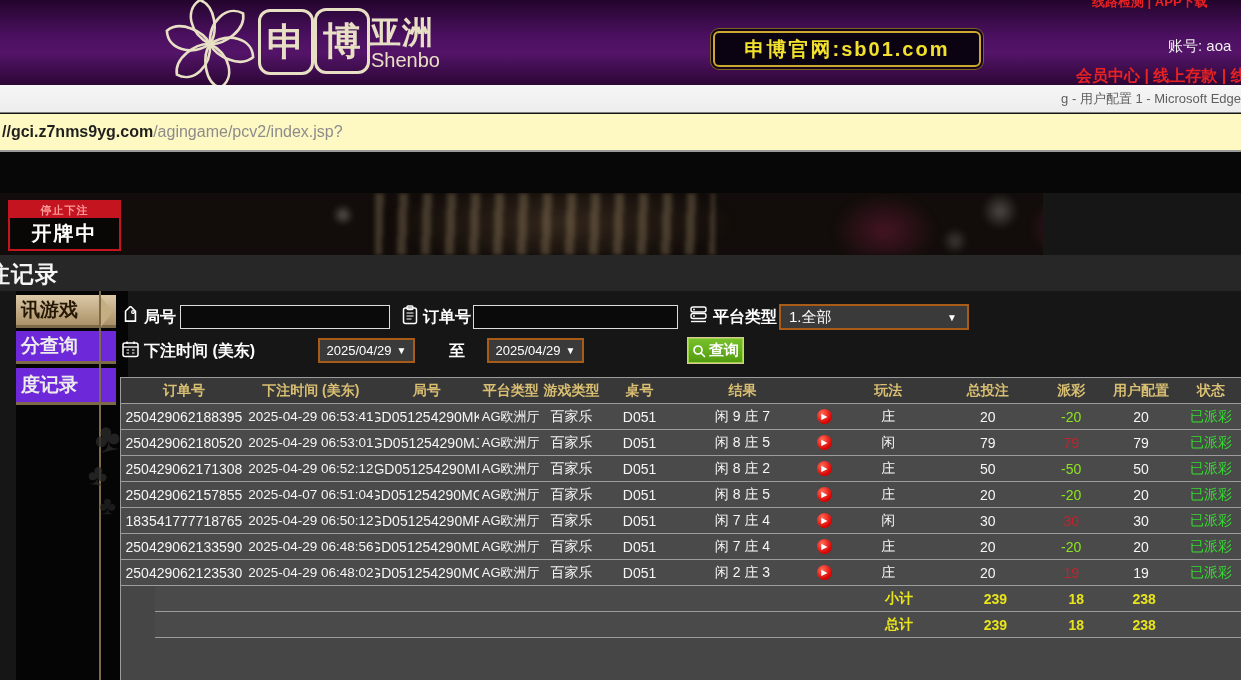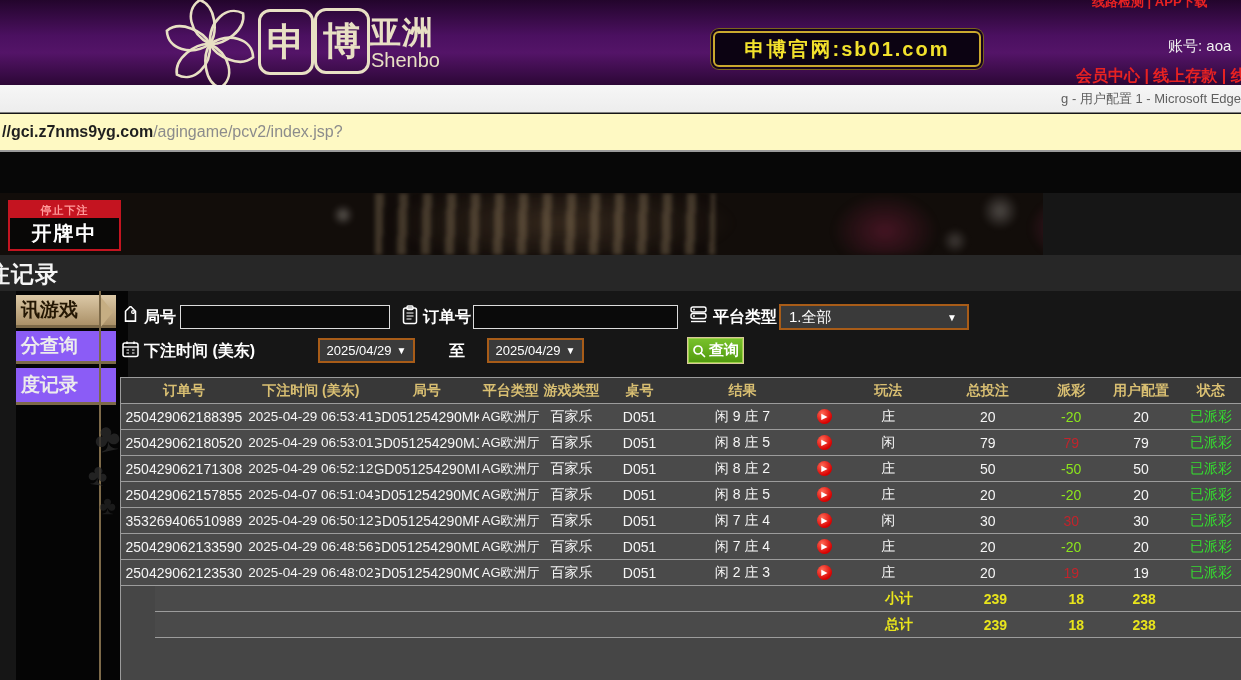--- a/index.html
+++ b/index.html
@@ -63,21 +63,21 @@
 
   
   .section-bar{left:0;top:255px;width:1241px;height:36px;background:#272727;overflow:hidden;}
   .section-title{position:absolute;left:-13px;top:4px;font-size:23px;font-weight:bold;color:#f5f5f5;letter-spacing:1px;white-space:nowrap;}
 
   
   .sidebar{left:0;top:291px;width:112px;height:389px;background:#050505;margin-left:16px;}
   .side-vline{left:99px;top:291px;width:2px;height:389px;background:#7d6a49;}
   .side-item{position:absolute;left:0;width:100px;height:33px;display:flex;align-items:center;
     font-size:19px;font-weight:bold;color:#ececec;padding-left:5px;box-sizing:border-box;
-    background:#8b5cf6;border-bottom:3px solid #7d6a49;cursor:pointer;}
+    background:#6d28d9;border-bottom:3px solid #7d6a49;cursor:pointer;}
   .side-item.active{background:linear-gradient(180deg,#dcc9a7,#ab9168);color:#241703;}
   .side-arrow{left:100px;top:296px;width:0;height:0;border-left:13px solid #c6ae83;
     border-top:16px solid transparent;border-bottom:16px solid transparent;}
   .deco{position:absolute;color:#2a2a2a;opacity:.8;}
 
   
   .flabel{position:absolute;font-size:16px;font-weight:bold;color:#ffffff;white-space:nowrap;}
   .ficon{position:absolute;}
   .txt-input{position:absolute;height:22px;background:#0a0a0a;border:1px solid #dcdcdc;
     color:#fff;font-size:14px;padding:0 5px;box-sizing:content-box;outline:none;}
@@ -335,21 +335,21 @@
           <div class="cell c7">
             <span class="play">▶</span>
           </div>
           <div class="cell c8">庄</div>
           <div class="cell c9">20</div>
           <div class="cell c10 neg">-20</div>
           <div class="cell c11">20</div>
           <div class="cell c12 status">已派彩</div>
         </div>
         <div class="trow">
-          <div class="cell c0">353269406510989</div>
+          <div class="cell c0">183541777718765</div>
           <div class="cell c1">2025-04-29 06:50:12</div>
           <div class="cell c2">GD051254290MF</div>
           <div class="cell c3">AG欧洲厅</div>
           <div class="cell c4">百家乐</div>
           <div class="cell c5">D051</div>
           <div class="cell c6">闲 7 庄 4</div>
           <div class="cell c7">
             <span class="play">▶</span>
           </div>
           <div class="cell c8">闲</div>

